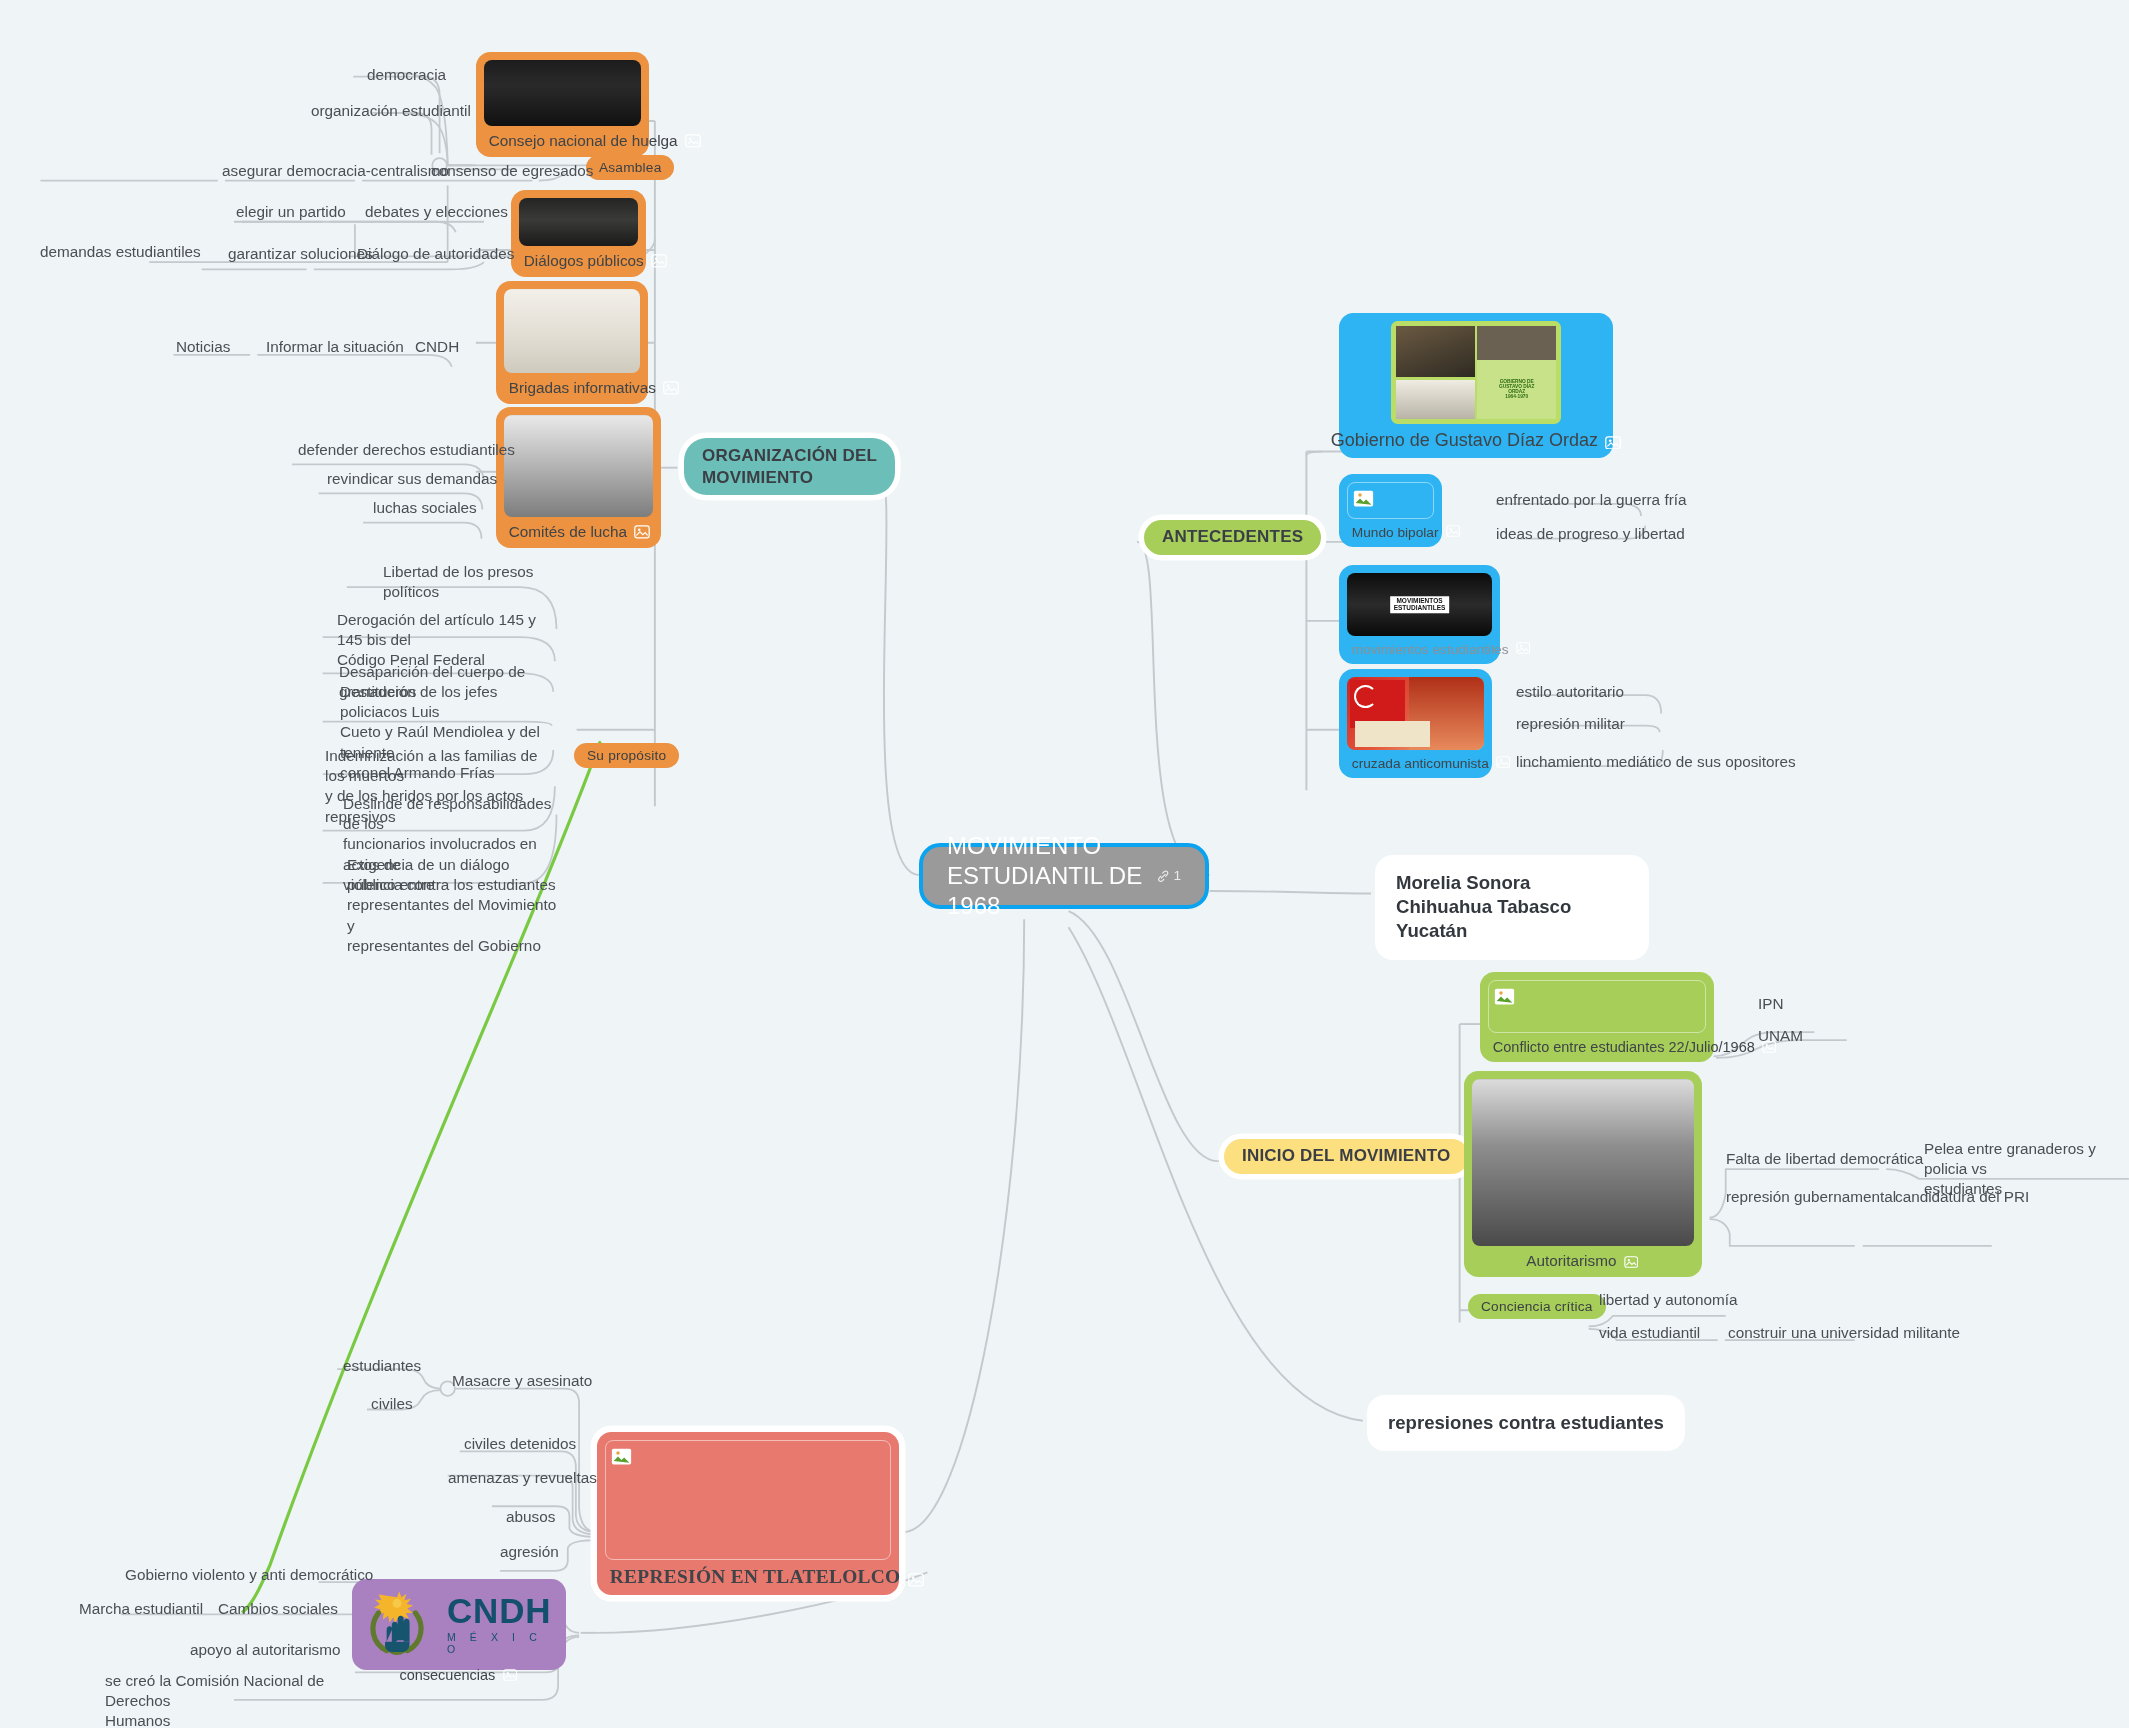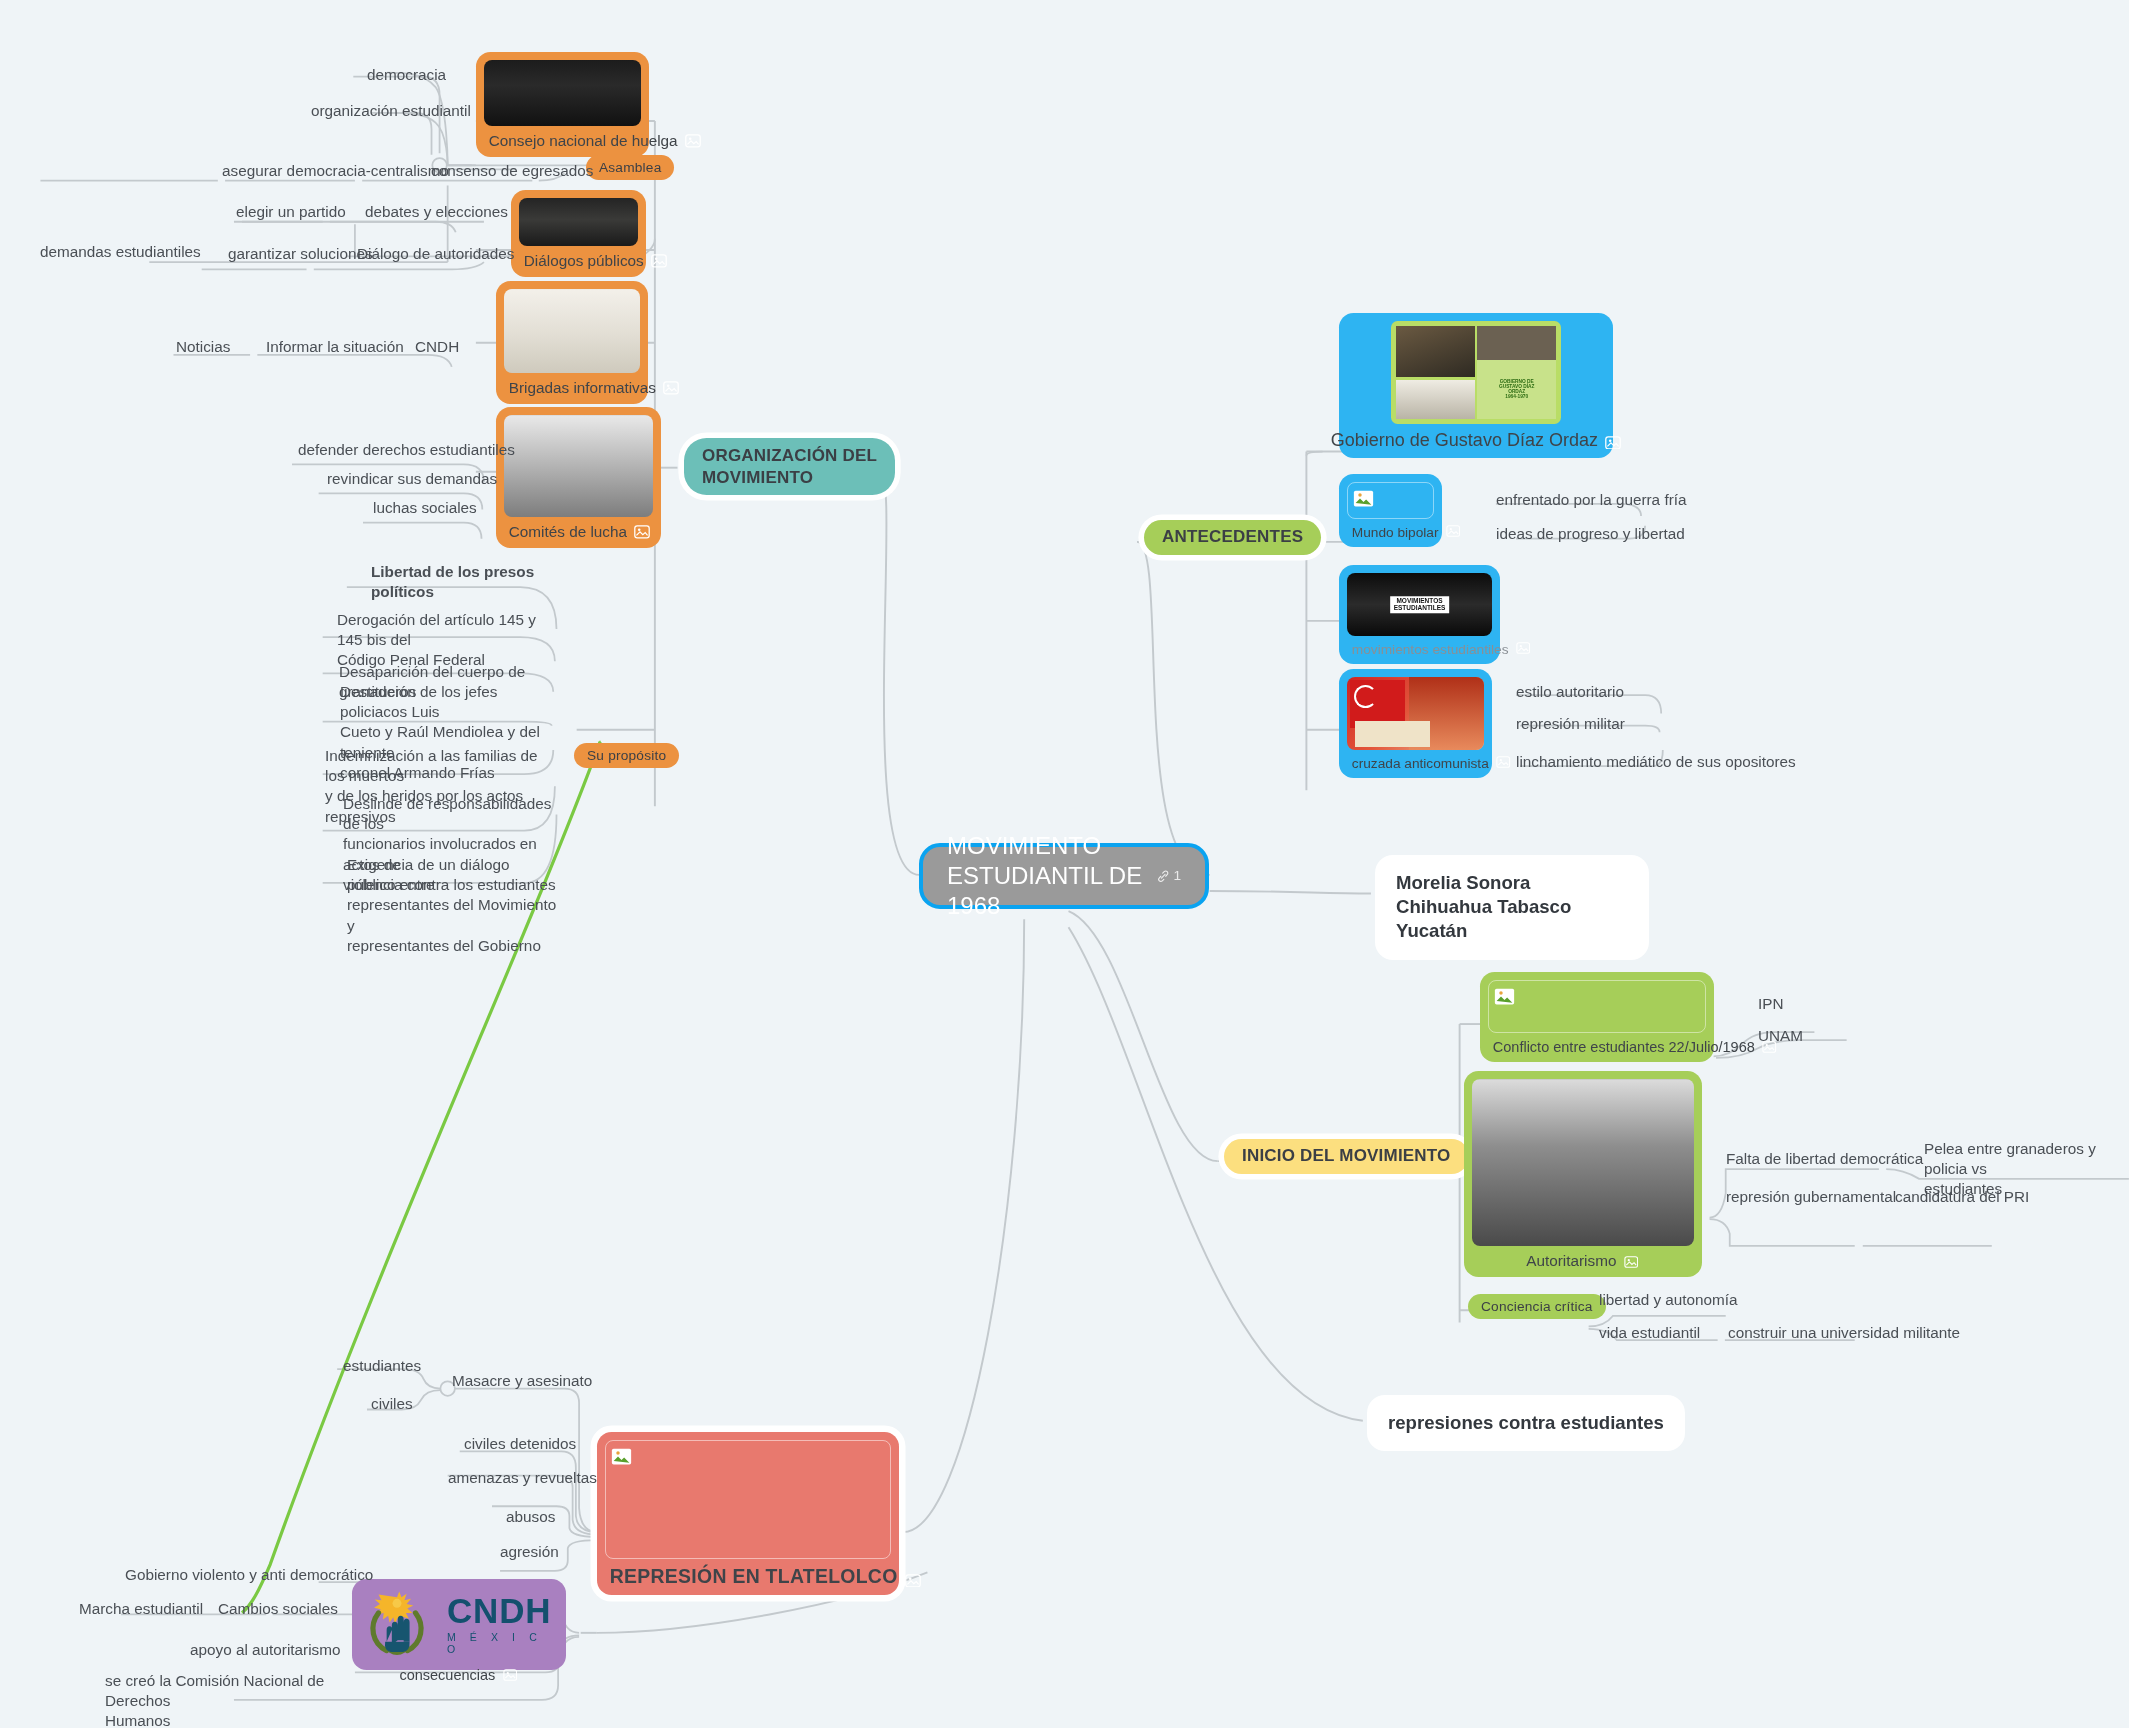--- a/index.html
+++ b/index.html
@@ -58,21 +58,21 @@
   }
   .imgcard .cap{
     font-size:15.3px;padding:5.6px 4.8px 2.4px 4.8px;display:flex;align-items:center;gap:7.3px;
     color:#3f4449;white-space:nowrap;
   }
   .imgcard.orange{background:#ec9240;}
   .imgcard.blue{background:#2eb4f2;}
   .imgcard.green{background:#a6ce59;}
   .imgcard.red{background:#e8796e;box-shadow:0 0 0 6.5px #fff;}
   .imgcard.purple{background:#a980c0;}
-  .imgcard.caption-strong .cap{font-size:19.4px;font-weight:700;letter-spacing:0.3px;}
+  .imgcard.caption-strong .cap{font-size:19.4px;font-weight:700;letter-spacing:0.3px;font-family:Liberation Serif, serif;}
   .imgcard.cap-gray .cap{color:#8a8f95;}
 
   
   .brokenimg{
     position:absolute;left:4.8px;top:4.8px;width:21px;height:21px;
   }
 
   
   .picicon{display:inline-block;width:16px;height:13.7px;position:relative;flex:none;}
 
@@ -355,21 +355,21 @@
 <div class="node leaf" style="left:212px;top:244px;margin-left:16px;">garantizar soluciones</div>
 
 <div class="node leaf" style="left:415px;top:337px;">CNDH</div>
 <div class="node leaf" style="left:266px;top:337px;">Informar la situación</div>
 <div class="node leaf" style="left:176px;top:337px;">Noticias</div>
 
 <div class="node leaf" style="left:298px;top:440px;">defender derechos estudiantiles</div>
 <div class="node leaf" style="left:327px;top:469px;">revindicar sus demandas</div>
 <div class="node leaf" style="left:373px;top:498px;">luchas sociales</div>
 
-<div class="node leaf" style="left:371px;top:562px;width:202px;font-weight:bold;">Libertad de los presos políticos</div>
+<div class="node leaf" style="left:383px;top:562px;width:202px;">Libertad de los presos políticos</div>
 <div class="node leaf" style="left:337px;top:610px;width:210px;">Derogación del artículo 145 y 145 bis del
 Código Penal Federal</div>
 <div class="node leaf" style="left:339px;top:650px;width:218px;margin-top:12px;">Desaparición del cuerpo de granaderos</div>
 <div class="node leaf" style="left:340px;top:682px;width:210px;">Destitución de los jefes policiacos Luis
 Cueto y Raúl Mendiolea y del teniente
 coronel Armando Frías</div>
 <div class="node leaf" style="left:325px;top:746px;width:226px;">Indemnización a las familias de los muertos
 y de los heridos por los actos represivos</div>
 <div class="node leaf" style="left:343px;top:794px;width:214px;">Deslinde de responsabilidades de los
 funcionarios involucrados en actos de

